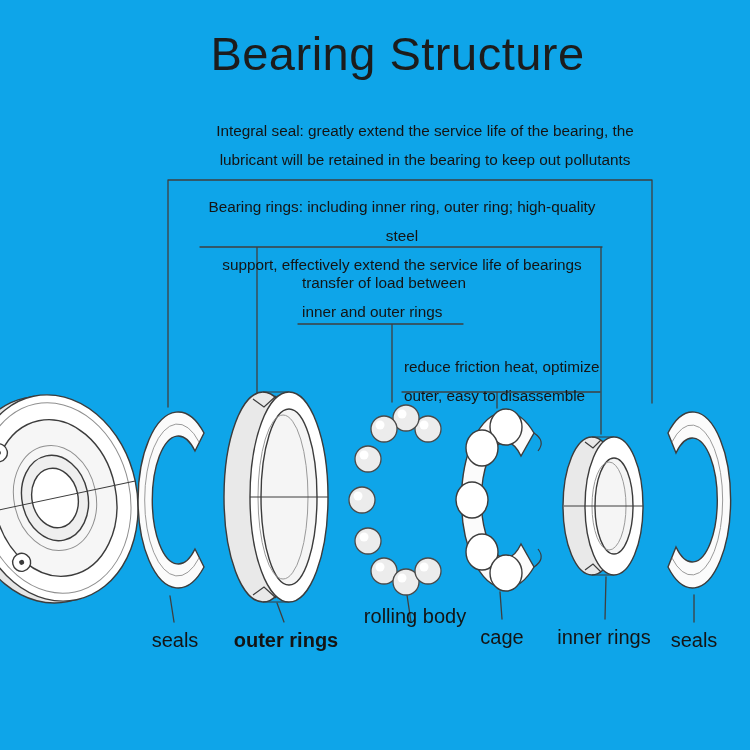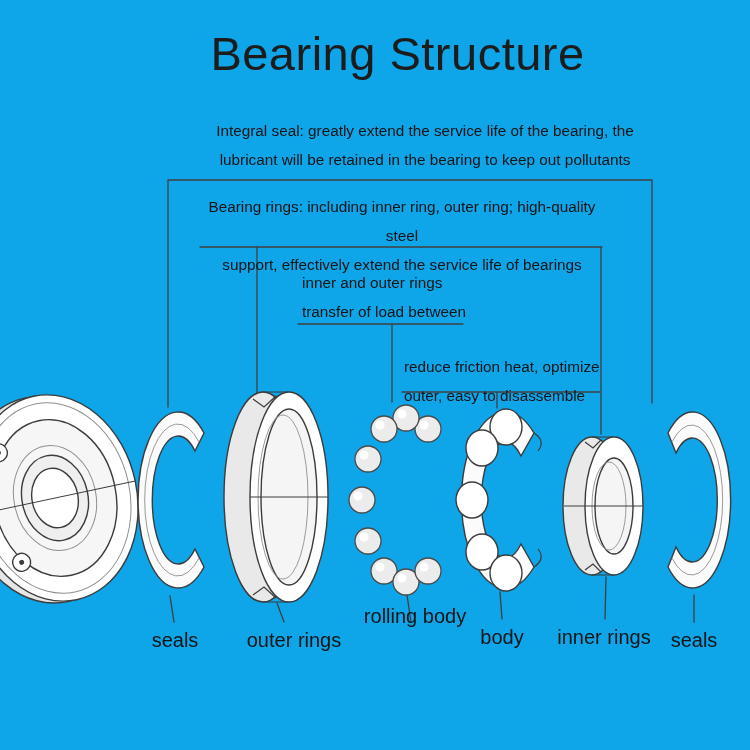--- a/index.html
+++ b/index.html
@@ -129,29 +129,29 @@
     <div>Integral seal: greatly extend the service life of the bearing, the</div>
     <div>lubricant will be retained in the bearing to keep out pollutants</div>
   </div>
 
   <div class="ann center" style="left:198px; top:192px; width:408px;">
     <div>Bearing rings: including inner ring, outer ring; high-quality steel</div>
     <div>support, effectively extend the service life of bearings</div>
   </div>
 
   <div class="ann" style="left:302px; top:268px; width:230px;">
+    <div>transfer of load between</div>
     <div>inner and outer rings</div>
-    <div>transfer of load between</div>
   </div>
 
   <div class="ann" style="left:404px; top:352px; width:240px;">
     <div>reduce friction heat, optimize</div>
     <div>outer, easy to disassemble</div>
   </div>
 
   <div class="plabel" style="left:175px; top:629px;">seals</div>
-  <div class="plabel" style="left:294px; top:629px;">outer rings</div>
+  <div class="plabel" style="left:286px; top:629px;font-weight:bold;">outer rings</div>
   <div class="plabel" style="left:415px; top:605px;">rolling body</div>
-  <div class="plabel" style="left:502px; top:626px;">body</div>
+  <div class="plabel" style="left:502px; top:626px;">cage</div>
   <div class="plabel" style="left:604px; top:626px;">inner rings</div>
   <div class="plabel" style="left:694px; top:629px;">seals</div>
 
 </div>
 
 </body></html>

